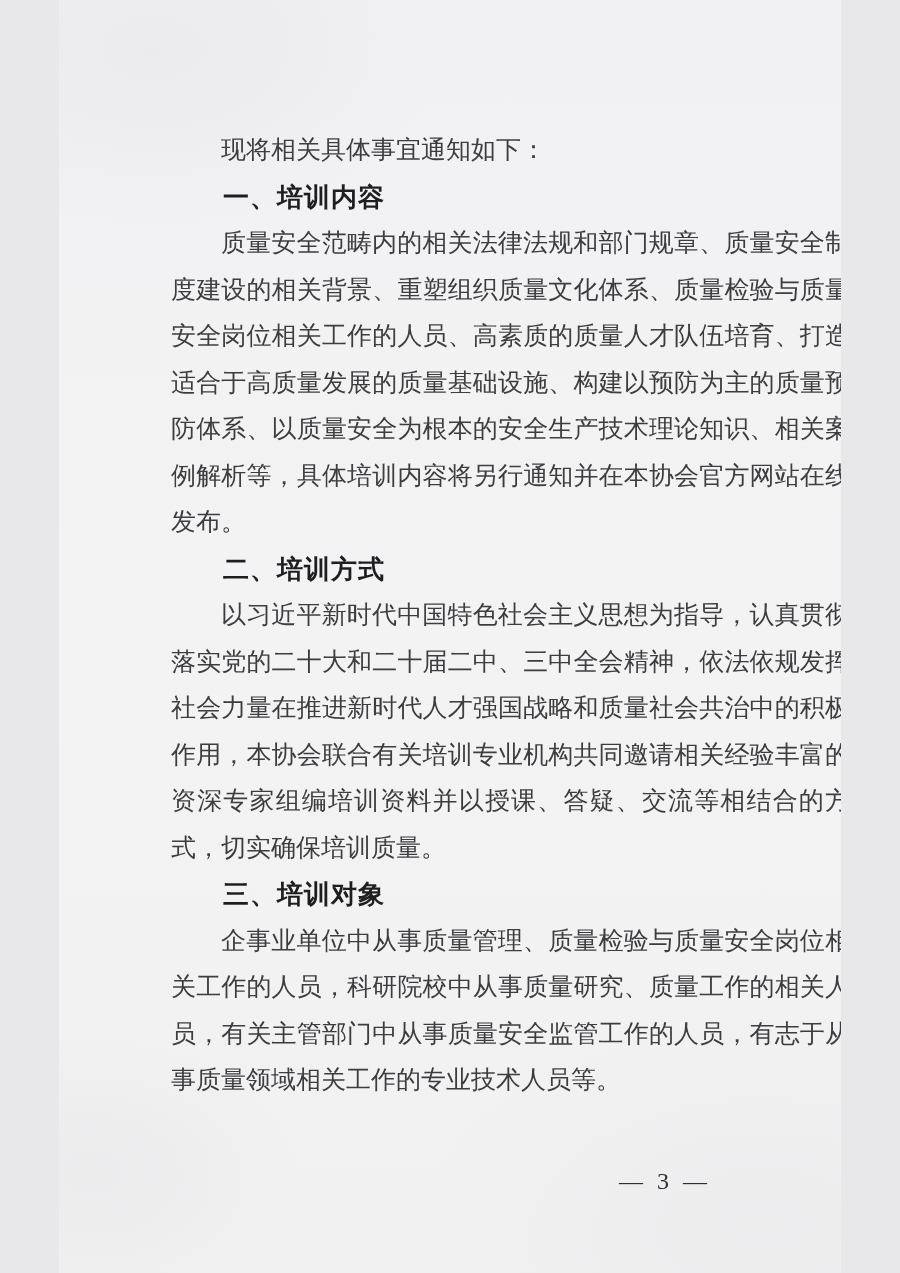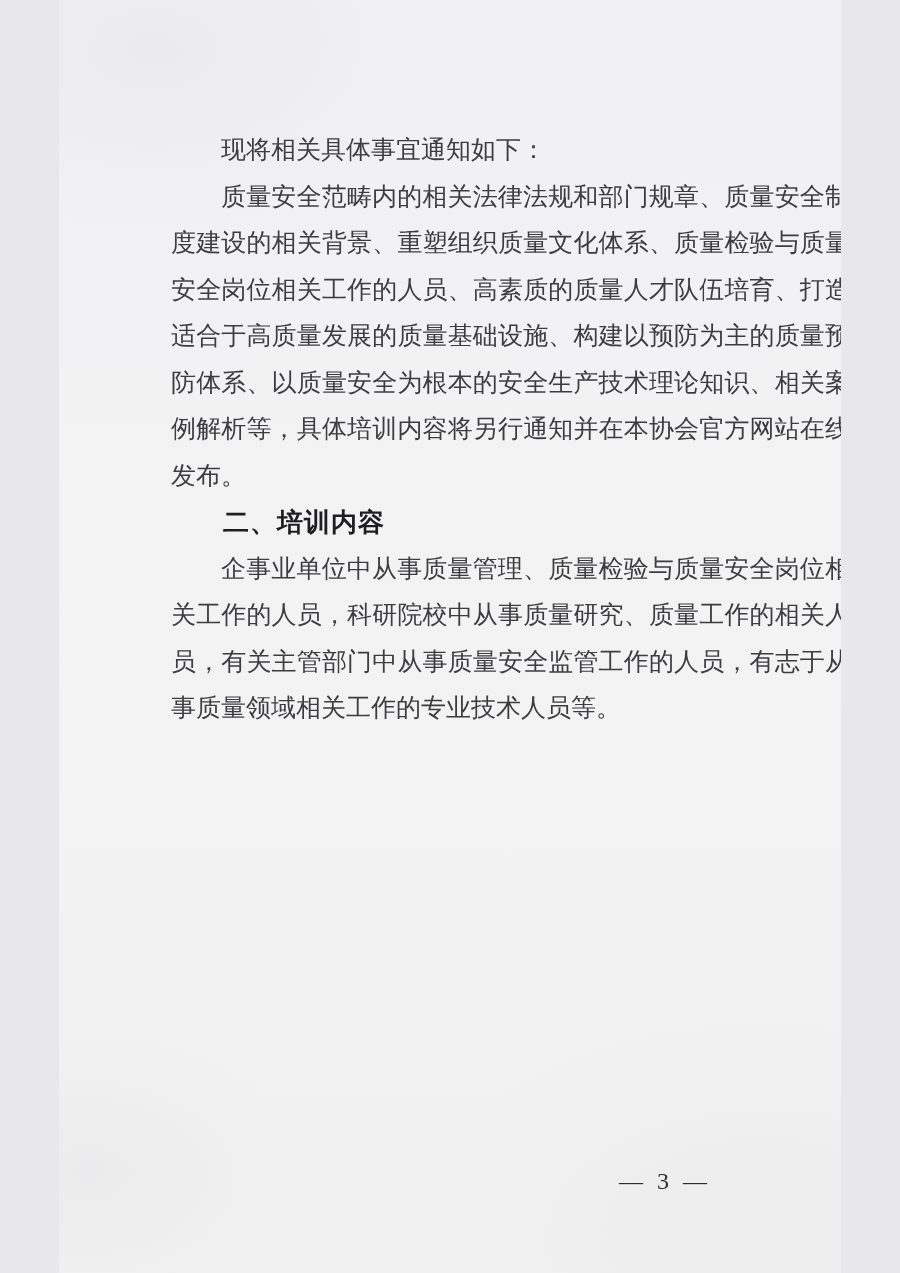--- a/index.html
+++ b/index.html
@@ -60,26 +60,29 @@
   }
 </style>
 </head>
 <body>
 
 <div class="page">
   <div class="content">
 
     <p class="body-para">现将相关具体事宜通知如下：</p>
 
+    <h2 class="section-heading">一、培训内容</h2>
 
     <p class="body-para">质量安全范畴内的相关法律法规和部门规章、质量安全制度建设的相关背景、重塑组织质量文化体系、质量检验与质量安全岗位相关工作的人员、高素质的质量人才队伍培育、打造适合于高质量发展的质量基础设施、构建以预防为主的质量预防体系、以质量安全为根本的安全生产技术理论知识、相关案例解析等，具体培训内容将另行通知并在本协会官方网站在线发布。</p>
 
-    <h2 class="section-heading">二、培训内容</h2>
+    <h2 class="section-heading">二、培训方式</h2>
+
+    <p class="body-para">以习近平新时代中国特色社会主义思想为指导，认真贯彻落实党的二十大和二十届二中、三中全会精神，依法依规发挥社会力量在推进新时代人才强国战略和质量社会共治中的积极作用，本协会联合有关培训专业机构共同邀请相关经验丰富的资深专家组编培训资料并以授课、答疑、交流等相结合的方式，切实确保培训质量。</p>
 
 
-
+    <h2 class="section-heading">三、培训对象</h2>
 
     <p class="body-para">企事业单位中从事质量管理、质量检验与质量安全岗位相关工作的人员，科研院校中从事质量研究、质量工作的相关人员，有关主管部门中从事质量安全监管工作的人员，有志于从事质量领域相关工作的专业技术人员等。</p>
 
   </div>
 
   <div class="page-number">— 3 —</div>
 </div>
 
 </body></html>

